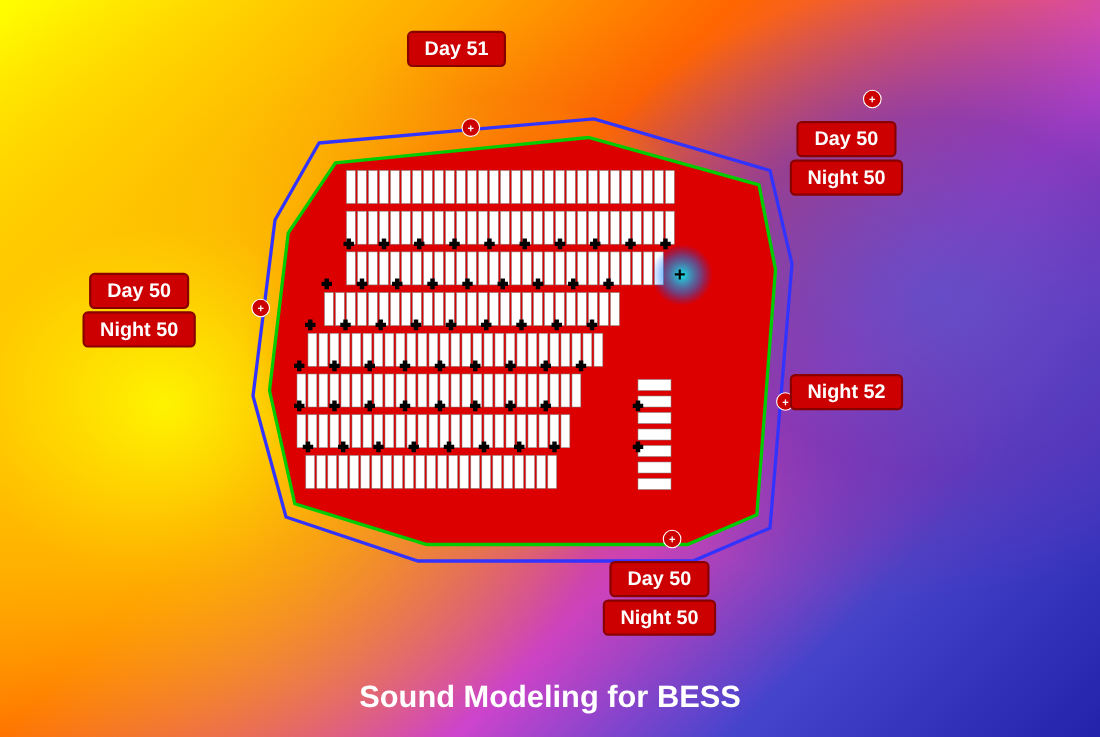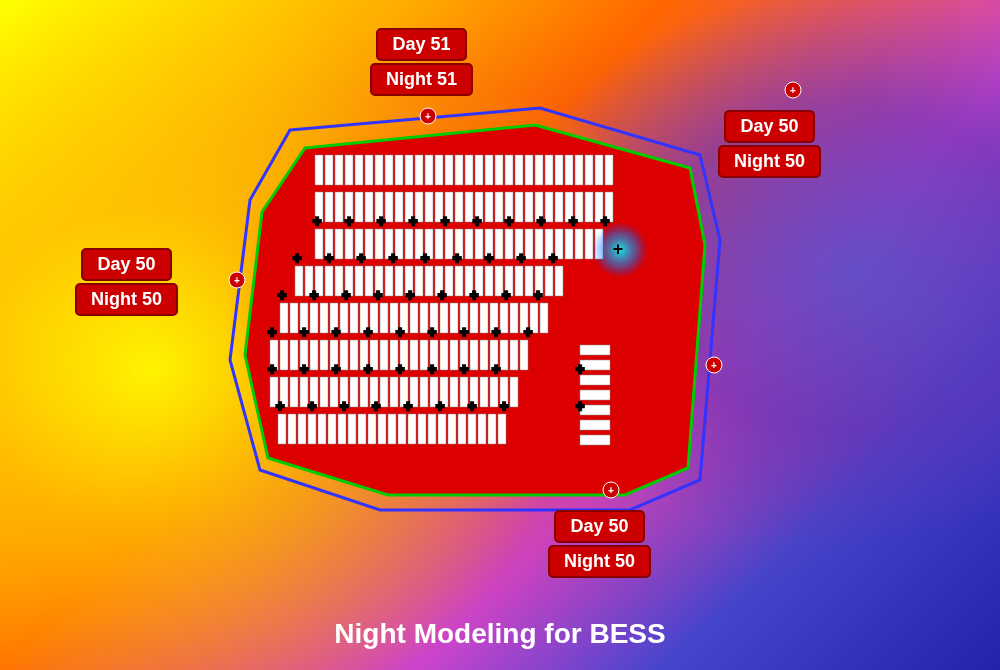--- a/index.html
+++ b/index.html
@@ -399,34 +399,34 @@
   <circle cx="714" cy="365" r="8" fill="#cc0000" stroke="white" stroke-width="1"></circle>
   <text x="714" y="369" fill="white" font-size="10" font-weight="bold" text-anchor="middle">+</text>
 
   <circle cx="611" cy="490" r="8" fill="#cc0000" stroke="white" stroke-width="1"></circle>
   <text x="611" y="494" fill="white" font-size="10" font-weight="bold" text-anchor="middle">+</text>
 
 </svg>
 
 <div class="label-group" style="left: 370px; top: 28px;">
   <div class="label-box">Day 51</div>
-  <div class="label-box">Night 51</div>
 </div>
 
 <div class="label-group" style="left: 718px; top: 110px;">
   <div class="label-box">Day 50</div>
   <div class="label-box">Night 50</div>
 </div>
 
 <div class="label-group" style="left: 75px; top: 248px;">
   <div class="label-box">Day 50</div>
   <div class="label-box">Night 50</div>
 </div>
 
 <div class="label-group" style="left: 718px; top: 340px;">
+  <div class="label-box">Night 52</div>
 </div>
 
 <div class="label-group" style="left: 548px; top: 510px;">
   <div class="label-box">Day 50</div>
   <div class="label-box">Night 50</div>
 </div>
 
-<div id="title">Night Modeling for BESS</div>
+<div id="title">Sound Modeling for BESS</div>
 
 </body></html>

